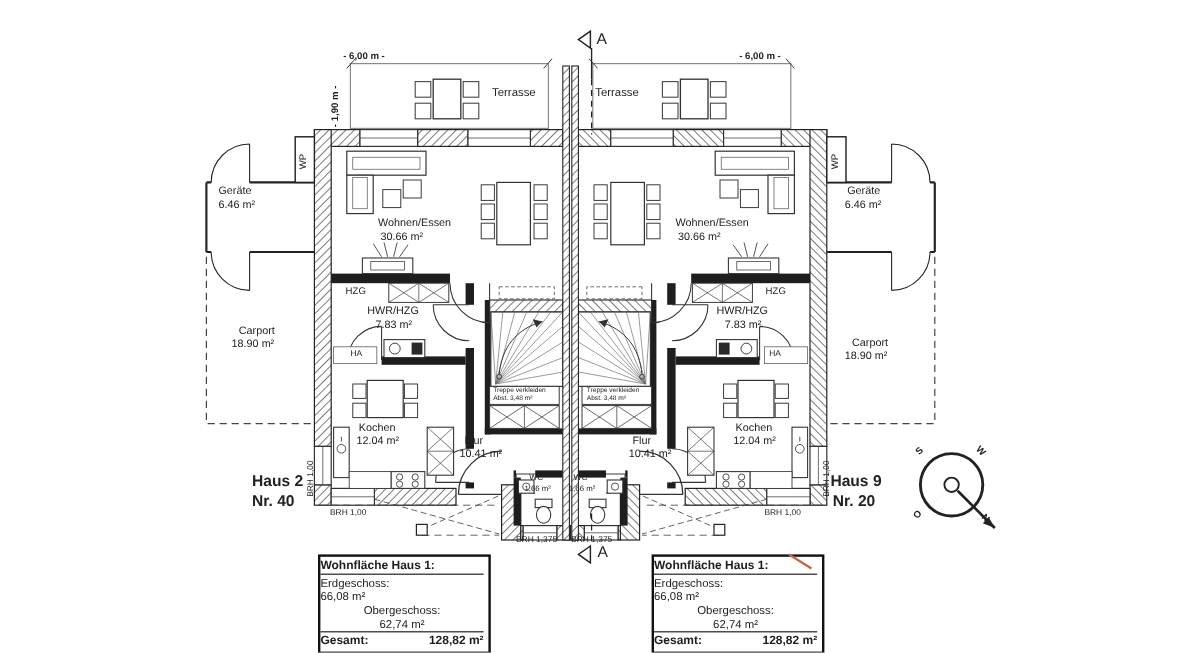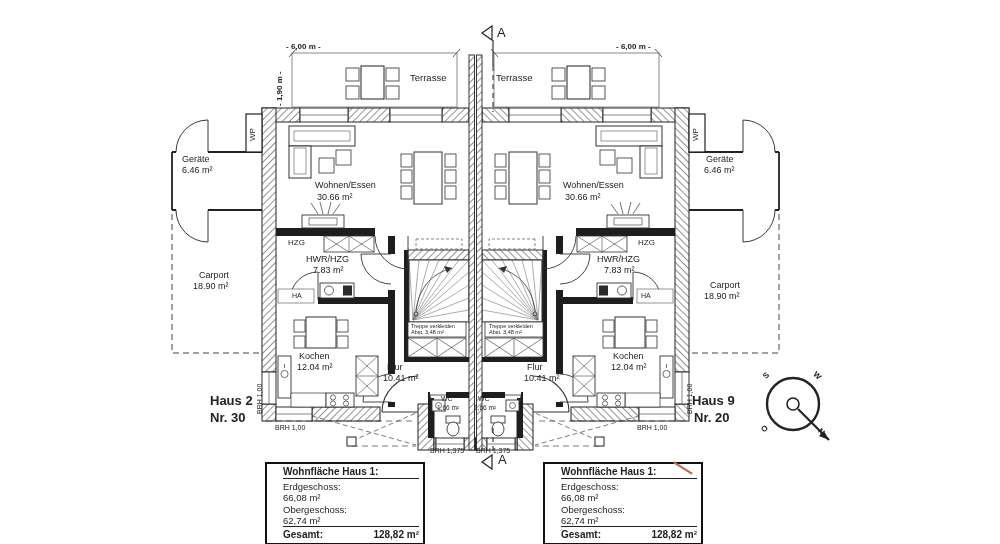--- a/index.html
+++ b/index.html
@@ -5,24 +5,24 @@
   html,body{margin:0;padding:0;background:#fff;}
   .stage{position:relative;width:1000px;height:544px;background:#fff;overflow:hidden;
          font-family:"Liberation Sans",sans-serif;color:#1d1d1d;}
   .plan-svg{position:absolute;left:0;top:0;}
   .lbl{position:absolute;font-size:9px;line-height:1.05;white-space:nowrap;color:#222;}
   .t6{font-size:5.5px;} .t7{font-size:6.5px;} .t75{font-size:7px;} .t8{font-size:8px;}
   .t95{font-size:9.5px;} .t13{font-size:13px;} .b{font-weight:bold;}
   .rot{transform:rotate(-90deg);transform-origin:0 0;}
   .r45{transform:rotate(45deg);} .rm45{transform:rotate(-45deg);}
   .atable{position:absolute;width:136px;background:#fff;border:2.5px solid #111;
-          padding:2px 4px 3px 16px;font-size:9.5px;}
+          padding:2px 4px 3px 0;font-size:9.5px;}
   .atable .ttl{font-weight:bold;font-size:10px;border-bottom:1.1px solid #222;padding-bottom:1px;margin-bottom:1px;}
   .arow{display:flex;justify-content:space-between;padding:.5px 0;flex-direction:column;}
-  .arow.ug{border-bottom:1.1px solid #222;}
+  .arow.ug{border-bottom:1.1px solid #222;text-align:center;}
   .atot{display:flex;justify-content:space-between;font-weight:bold;font-size:10px;padding-top:2px;}
   .red-stroke{position:absolute;top:3px;right:7px;width:22px;height:1.6px;
               background:#c4654a;transform:rotate(32deg);}
 </style>
 </head>
 <body>
 
 <div class="stage">
 
 <svg class="plan-svg" width="1000" height="544" viewBox="0 0 1000 544">
@@ -240,21 +240,21 @@
 <div class="lbl" style="left:387px;top:363px">Flur</div>
 <div class="lbl" style="left:383px;top:374px">10.41 m²</div>
 <div class="lbl t6" style="left:411px;top:324px">Treppe verkleiden</div>
 <div class="lbl t6" style="left:411px;top:330px">Abst. 3,48 m²</div>
 <div class="lbl t75" style="left:441px;top:395px">WC</div>
 <div class="lbl t7" style="left:437px;top:405px">1,66 m²</div>
 <div class="lbl t75 rot" style="left:256px;top:414px">BRH 1,00</div>
 <div class="lbl t75" style="left:275px;top:424px">BRH 1,00</div>
 <div class="lbl t75" style="left:430px;top:447px">BRH 1,375</div>
 <div class="lbl t13 b" style="left:210px;top:394px">Haus 2</div>
-<div class="lbl t13 b" style="left:210px;top:411px">Nr. 30</div>
+<div class="lbl t13 b" style="left:210px;top:411px">Nr. 40</div>
 
 <div class="lbl t95" style="left:496px;top:73px">Terrasse</div>
 <div class="lbl t8 rot" style="left:692px;top:141px">WP</div>
 <div class="lbl" style="left:706px;top:155px">Geräte</div>
 <div class="lbl" style="left:704px;top:166px">6.46 m²</div>
 <div class="lbl" style="left:710px;top:281px">Carport</div>
 <div class="lbl" style="left:704px;top:292px">18.90 m²</div>
 <div class="lbl" style="left:563px;top:181px">Wohnen/Essen</div>
 <div class="lbl" style="left:565px;top:193px">30.66 m²</div>
 <div class="lbl t8" style="left:638px;top:239px">HZG</div>

